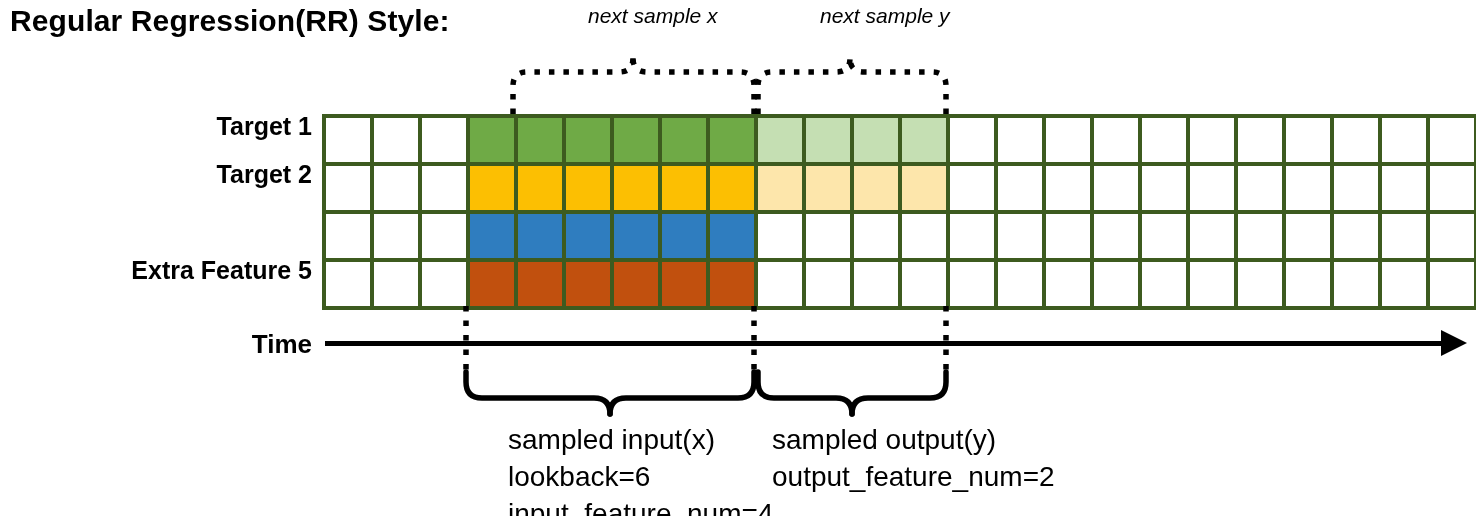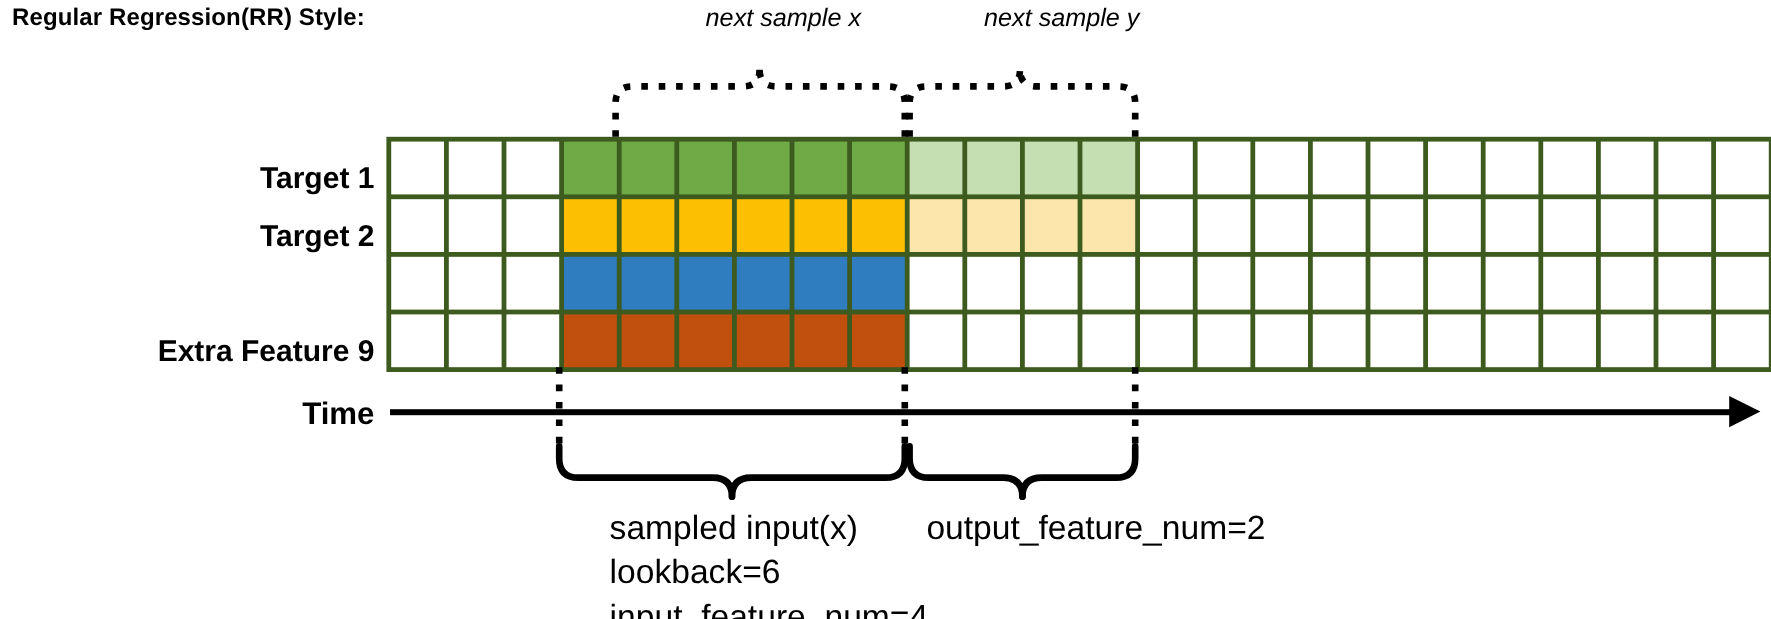--- a/index.html
+++ b/index.html
@@ -3,22 +3,22 @@
 <meta charset="utf-8">
 <style>
   html,body{margin:0;padding:0;background:#ffffff;}
   body{width:1476px;height:516px;position:relative;overflow:hidden;
        font-family:"Liberation Sans","DejaVu Sans",sans-serif;color:#000;}
   #stage{position:absolute;left:0;top:0;width:1476px;height:516px;}
 
   .abs{position:absolute;}
 
   
-  #title{left:10px;top:4px;font-size:20px;font-weight:700;letter-spacing:.1px;white-space:nowrap;}
-  .rowlabel-wrap{left:0;width:312px;height:48px;display:flex;align-items:flex-end;justify-content:flex-end;}
+  #title{left:10px;top:4px;font-size:30px;font-weight:700;letter-spacing:.1px;white-space:nowrap;}
+  .rowlabel-wrap{left:0;width:312px;height:48px;display:flex;align-items:flex-start;justify-content:flex-end;}
   .rowlabel-wrap span{font-size:25px;font-weight:700;white-space:nowrap;line-height:1;}
 
   
   #grid{left:322px;top:114px;background:#3d5b1f;
         display:grid;grid-auto-flow:row;gap:4px;padding:4px;box-sizing:border-box;}
   .cell{width:44px;height:44px;background:#ffffff;}
   .c-green{background:#6faa46;}
   .c-greenlt{background:#c5dfb3;}
   .c-yellow{background:#fcbf02;}
   .c-yellowlt{background:#fde6ab;}
@@ -47,21 +47,21 @@
 
   <div class="abs" id="title">Regular Regression(RR) Style:</div>
 
   <div class="abs rowlabel-wrap" style="top:114px;">
     <span>Target 1</span>
   </div>
   <div class="abs rowlabel-wrap" style="top:162px;">
     <span>Target 2</span>
   </div>
   <div class="abs rowlabel-wrap" style="top:258px;">
-    <span>Extra Feature 9</span>
+    <span>Extra Feature 5</span>
   </div>
 
   <div class="abs" id="grid" style="grid-template-columns: repeat(24, 44px);">
       <div class="cell "></div>
       <div class="cell "></div>
       <div class="cell "></div>
       <div class="cell c-green"></div>
       <div class="cell c-green"></div>
       <div class="cell c-green"></div>
       <div class="cell c-green"></div>
@@ -197,16 +197,17 @@
     </g>
   </svg>
 
   <div class="abs botcap" style="left:508px;top:422px;">
     <div>sampled input(x)</div>
     <div>lookback=6</div>
     <div>input_feature_num=4</div>
   </div>
 
   <div class="abs botcap" style="left:772px;top:422px;">
+    <div>sampled output(y)</div>
     <div>output_feature_num=2</div>
   </div>
 
 </div>
 
 </body></html>

